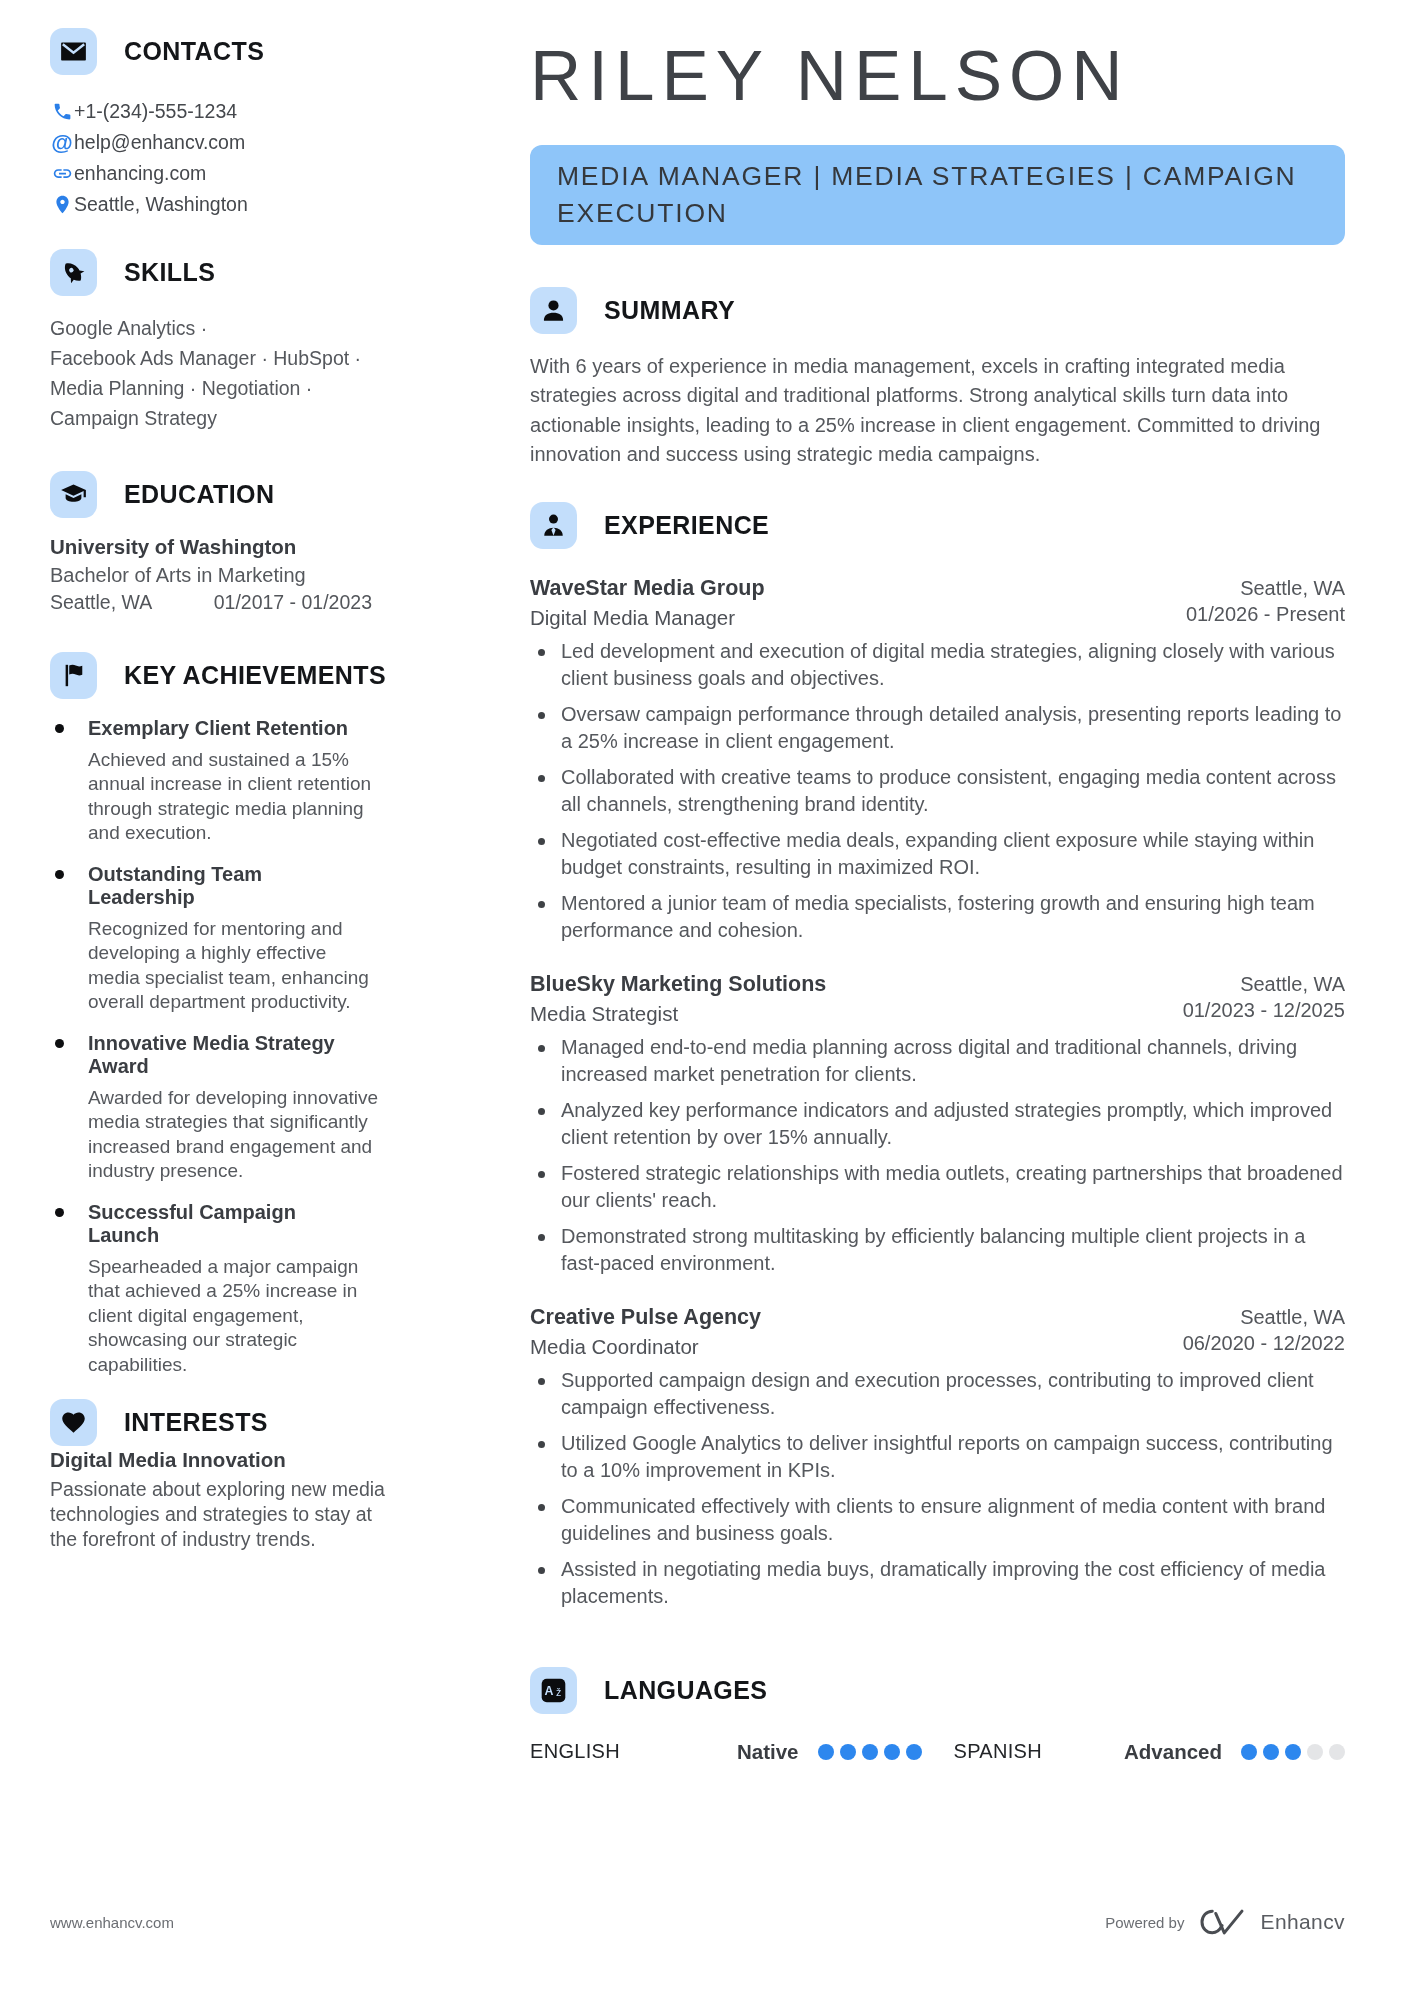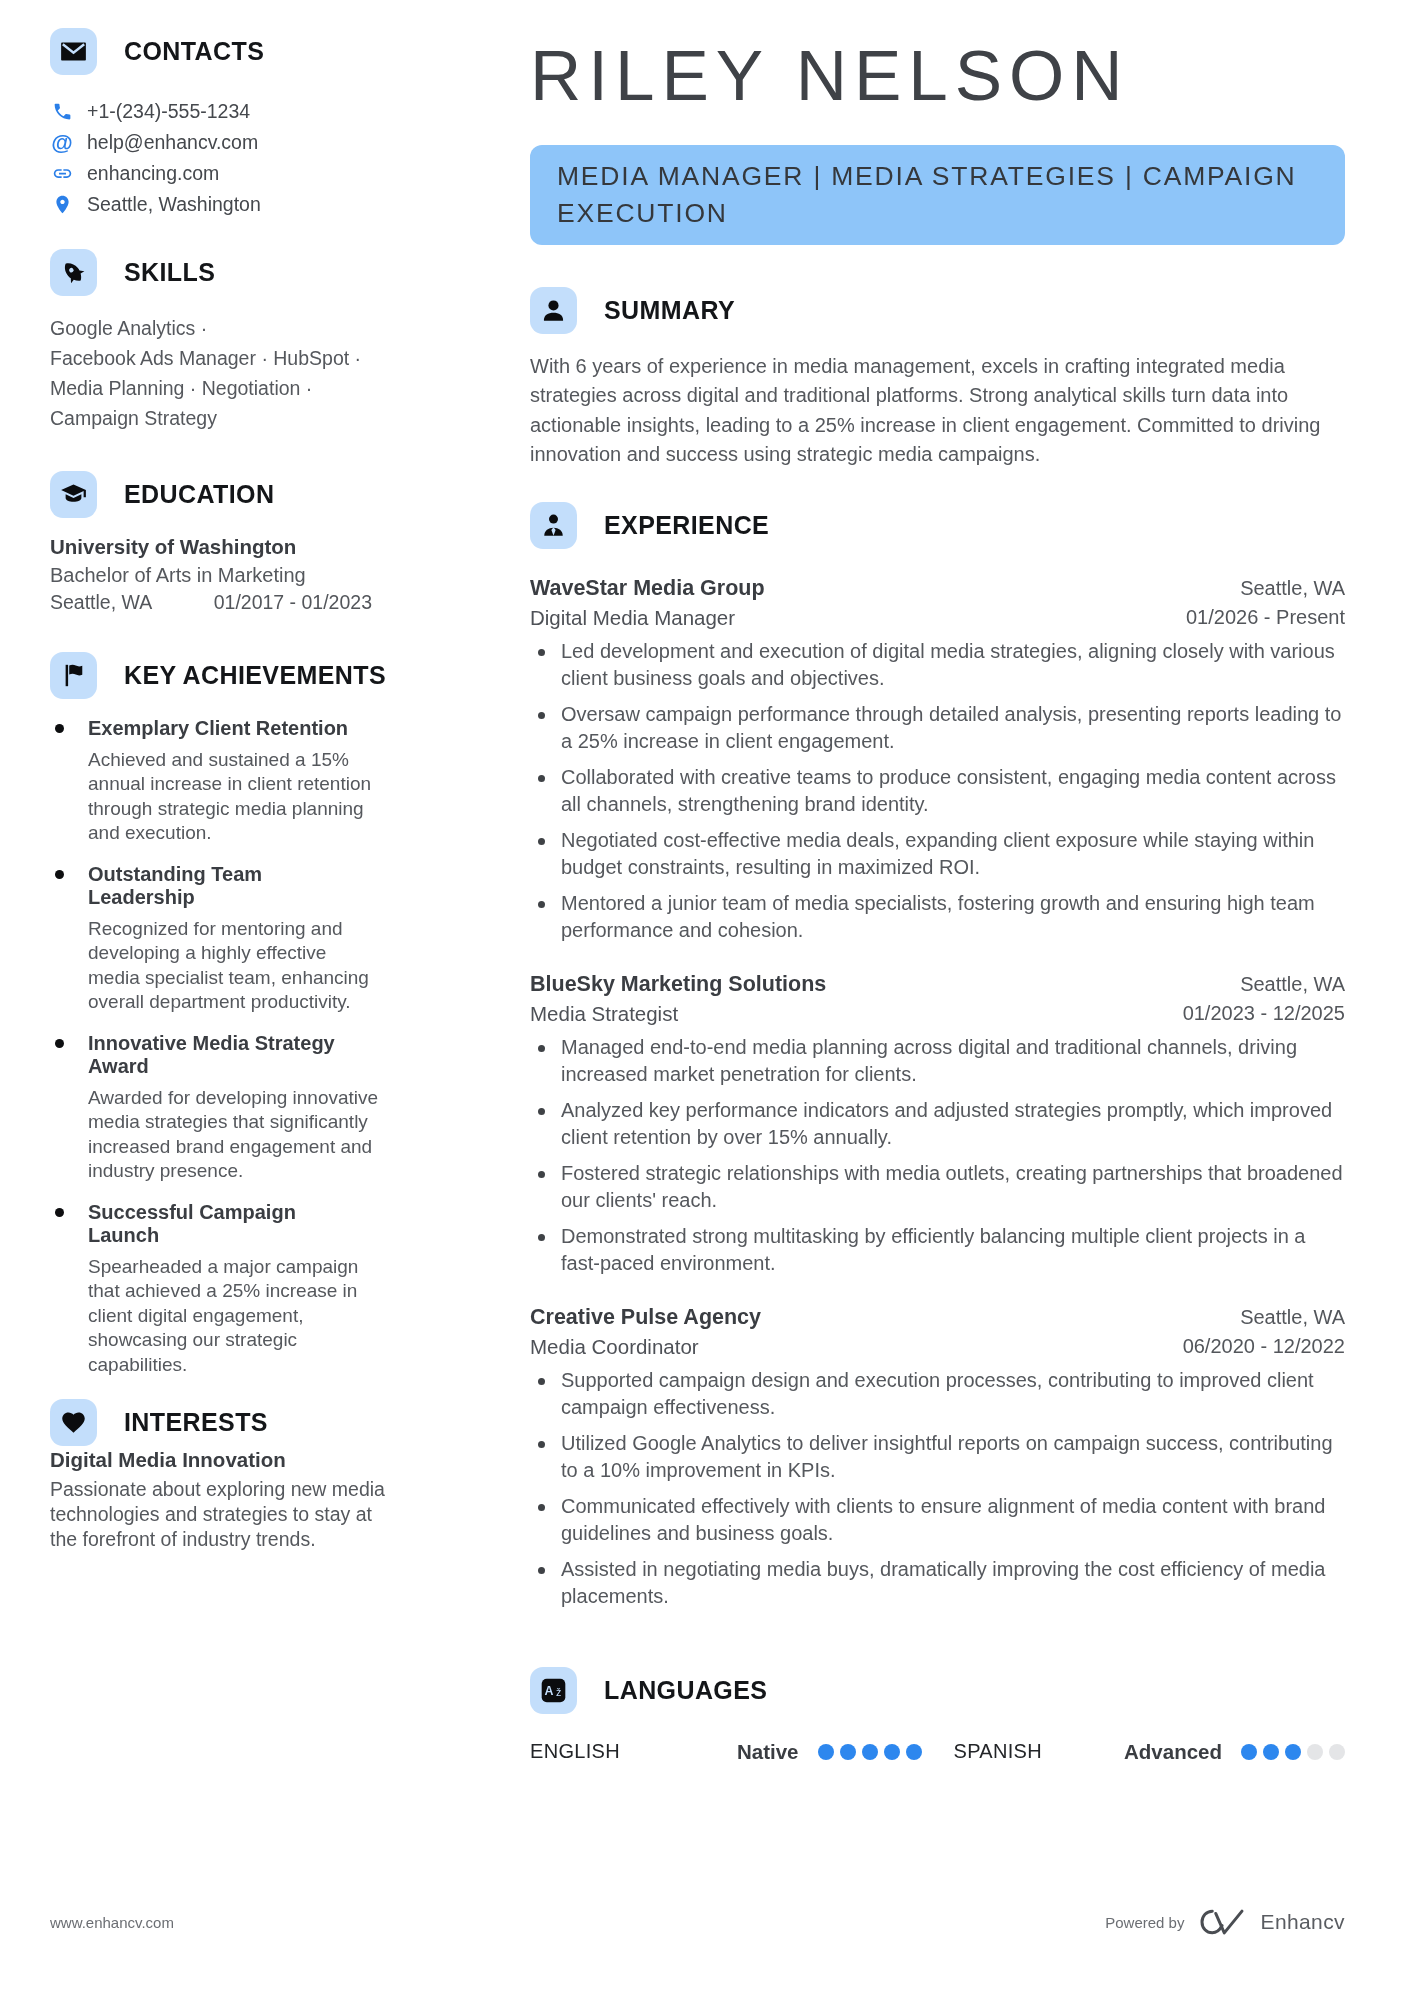--- a/index.html
+++ b/index.html
@@ -15,21 +15,21 @@
   
   .section-head{display:flex;align-items:center;gap:27px;}
   .icon-chip{width:47px;height:47px;border-radius:13px;background:var(--chip);
     display:flex;align-items:center;justify-content:center;flex:0 0 47px}
   .icon-chip svg{width:27px;height:27px;fill:#0b0c0e}
   .section-title{font-size:25px;font-weight:800;color:var(--ink);letter-spacing:.4px}
 
   
   .sidebar{position:absolute;left:50px;top:28px;width:408px}
   .contact-list{margin-top:21px}
-  .contact-row{display:flex;align-items:center;gap:13px;min-height:31px;font-size:19.5px;color:#45484d}
+  .contact-row{display:flex;align-items:center;min-height:31px;font-size:19.5px;color:#45484d}
   .c-icon{width:24px;height:24px;display:flex;align-items:center;justify-content:center;flex:0 0 24px}
   .c-icon svg{width:21px;height:21px;fill:var(--icon-blue)}
   .c-icon .at{color:var(--icon-blue);font-weight:700;font-size:22px;line-height:1}
   .skills-block{margin-top:17px}
   .skill-line{font-size:19.5px;line-height:30px;color:var(--body)}
   .edu-block{margin-top:15px}
   .edu-school{font-size:20.5px;font-weight:800;color:var(--ink-soft);line-height:28px}
   .edu-degree{font-size:20px;color:var(--body);line-height:28px}
   .edu-meta{display:flex;justify-content:space-between;width:322px;font-size:19.5px;color:var(--meta);line-height:27px}
   .ach-list{list-style:none;margin-top:18px}
@@ -45,21 +45,21 @@
   .main{position:absolute;left:530px;top:38px;width:815px}
   .name{font-size:71px;font-weight:400;color:#3f4247;letter-spacing:7px;line-height:1.08;white-space:nowrap}
   .title-pill{margin-top:30px;background:var(--accent);color:#35383c;border-radius:12px;
     padding:13px 27px;font-size:26.5px;letter-spacing:1.8px;line-height:37px;font-weight:500}
   .summary-text{margin-top:18px;font-size:20px;line-height:29.5px;color:var(--body)}
   .gap-summary{margin-top:42px}.gap-exp{margin-top:32px}.gap-lang{margin-top:56px}
   .job{margin-top:25px}
   .job-row1{display:flex;justify-content:space-between;align-items:baseline}
   .job-company{font-size:21.5px;font-weight:800;color:var(--ink-soft);line-height:29px}
   .job-loc{font-size:20px;color:var(--meta);white-space:nowrap}
-  .job-row2{display:flex;justify-content:space-between;align-items:center}
+  .job-row2{display:flex;justify-content:space-between;align-items:flex-start}
   .job-role{font-size:20.5px;color:#4e5157;line-height:30px}
   .job-dates{font-size:20px;color:var(--meta);white-space:nowrap}
   .job-bullets{list-style:none;margin-top:5px}
   .job-bullets li{position:relative;padding-left:31px;font-size:20px;line-height:27.5px;color:var(--body);margin-bottom:8px}
   .job-bullets li::before{content:"";position:absolute;left:8px;top:11px;width:7px;height:7px;border-radius:50%;background:#3f4246}
   .lang-row{margin-top:26px;display:flex}
   .lang-item{flex:1;display:flex;justify-content:space-between;align-items:center}
   .lang-item + .lang-item{margin-left:32px}
   .lang-name{font-size:20px;color:#232528;letter-spacing:.3px}
   .lang-right{display:flex;align-items:center;gap:19px}

